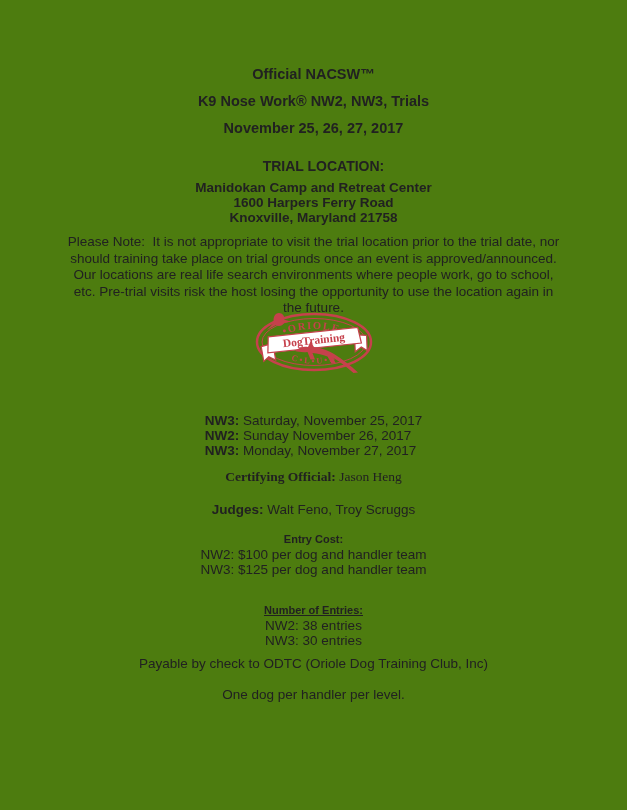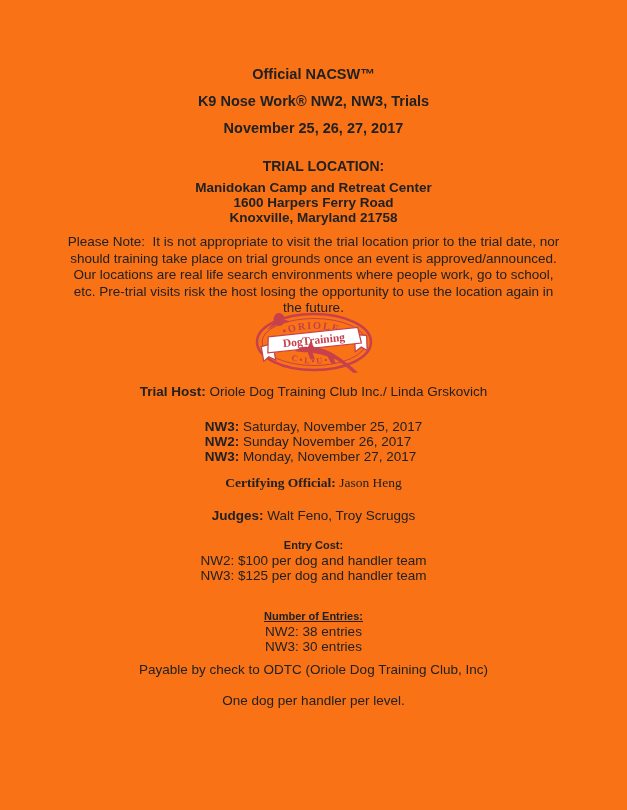--- a/index.html
+++ b/index.html
@@ -12,21 +12,21 @@
     height: 810px;
     font-family: "Liberation Sans", "DejaVu Sans", sans-serif;
     color: #212121;
     overflow: hidden;
   }
   .page {
     width: 627px;
     height: 810px;
     box-sizing: border-box;
     padding-top: 61px;
-    background: #f97316;
+    background: #4d7c0f;
   }
   .b { font-weight: bold; }
 
   .title-line {
     font-size: 14.5px;
     font-weight: bold;
     line-height: 27px;
     text-align: center;
   }
   .loc-heading {
@@ -58,21 +58,21 @@
     position: relative;
     z-index: 1;
   }
   .trial-host {
     margin-top: 11px;
     font-size: 13.5px;
     line-height: 15px;
     text-align: center;
   }
   .schedule-wrap {
-    margin-top: 20px;
+    margin-top: 40px;
     text-align: center;
   }
   .schedule {
     display: inline-block;
     text-align: left;
   }
   .sched-line {
     font-size: 13.5px;
     line-height: 15px;
   }
@@ -147,24 +147,20 @@
       </g>
 
       <path class="rf" d="M 86,80 C 94,73 103,70 112,72 L 117,61 L 124,72 C 140,74 154,80 164,86 C 180,96 197,109 212,123 L 203,124 C 189,112 174,100 161,93 L 168,105 L 159,105 L 151,91 C 141,87 131,85 121,84 L 126,97 L 117,97 L 111,82 C 102,83 93,82 86,80 Z"></path>
 
       <text class="logo-text" font-size="17" letter-spacing="4">
         <textPath href="#arcBot" startOffset="50%" text-anchor="middle">C•L•U•B</textPath>
       </text>
     </svg>
   </div>
 
-  <div class="trial-host">
-    <span class="b">Trial Host:</span>
-    <span>Oriole Dog Training Club Inc./ Linda Grskovich</span>
-  </div>
 
   <div class="schedule-wrap">
     <div class="schedule">
       <div class="sched-line">
         <span class="b">NW3:</span>
         <span>Saturday, November 25, 2017</span>
       </div>
       <div class="sched-line">
         <span class="b">NW2:</span>
         <span>Sunday November 26, 2017</span>

